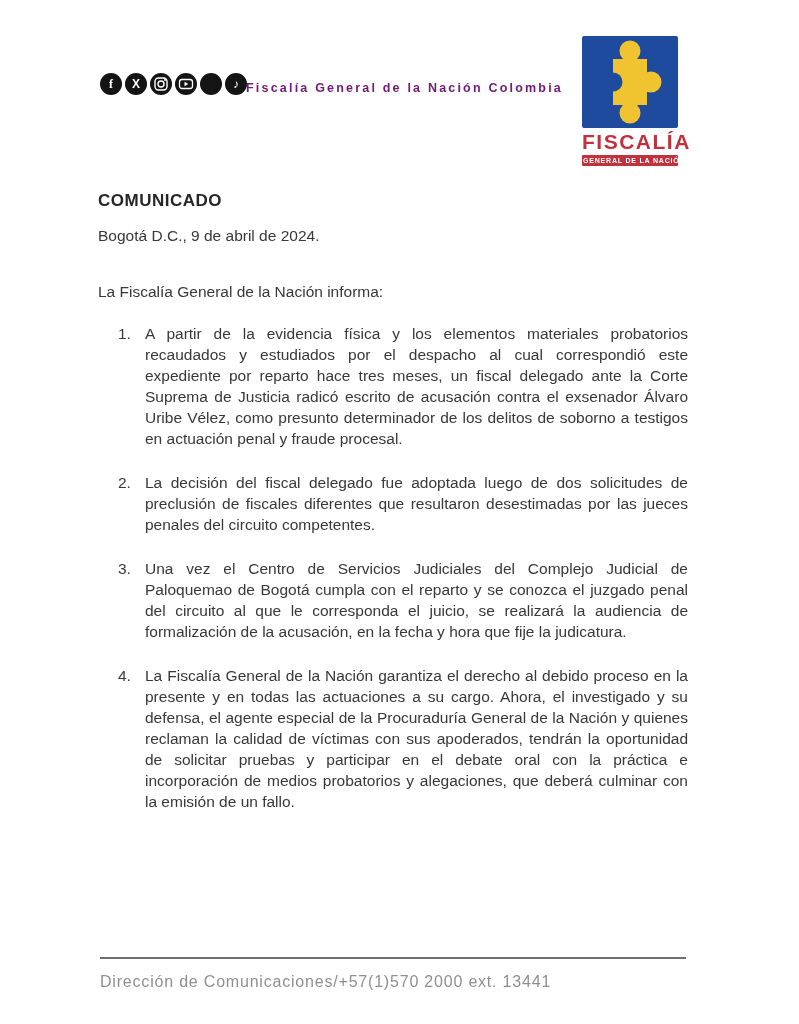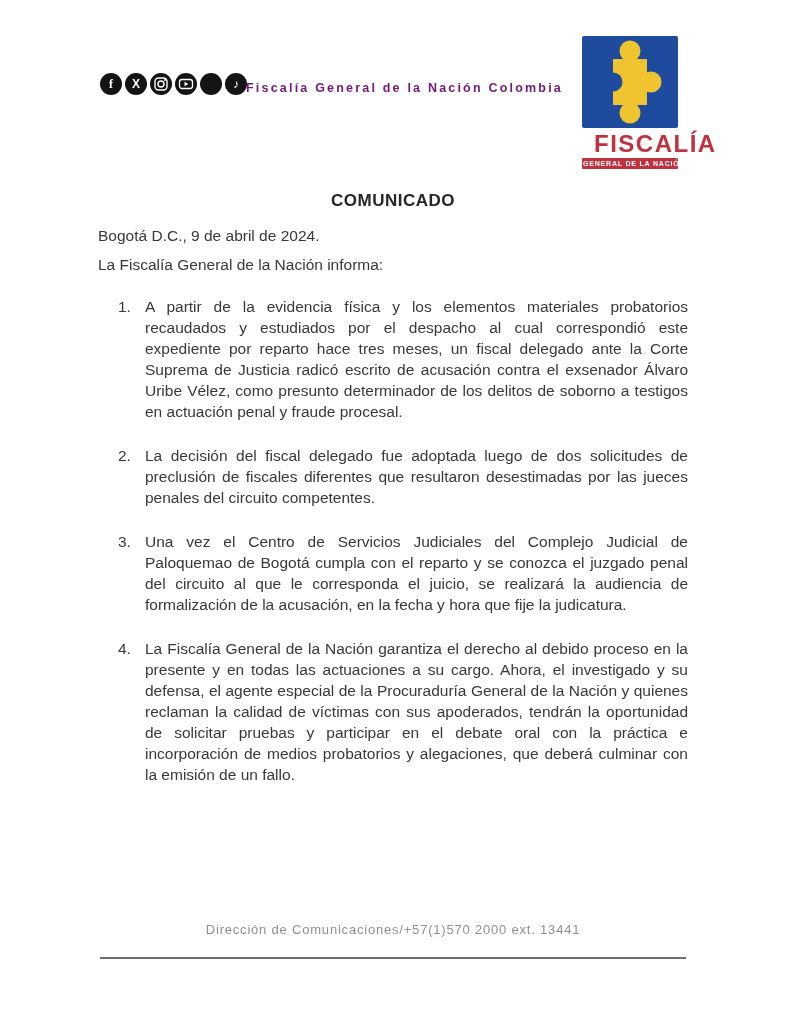--- a/index.html
+++ b/index.html
@@ -31,56 +31,56 @@
     font-size:12.5px; font-weight:bold; color:#701a75;
     letter-spacing:2.2px; white-space:nowrap;
   }
 
   .logo { position:absolute; left:582px; top:36px; width:96px; text-align:center; }
   .logo-box {
     width:96px; height:92px; border-radius:2px;
     display:flex; align-items:center; justify-content:center;
   }
   .logo-word {
-    margin-top:3px; font-size:24px; font-weight:bold;
-    letter-spacing:1.5px; line-height:1.05;margin-left:12px;
+    margin-top:3px; font-size:21px; font-weight:bold;
+    letter-spacing:1.5px; line-height:1.05;
   }
   .logo-banner {
     margin-top:2px; font-size:7px; font-weight:bold; color:#fff;
     letter-spacing:0.8px; padding:2px 1px; line-height:1;
     border-radius:1px; white-space:nowrap;
   }
 
   
   .doc {
     position:absolute; left:98px; top:190px; width:590px;
     font-size:15.5px; line-height:21px; color:#383838;
   }
   .doc-title {
-    text-align:center; font-size:17px; font-weight:bold;
+    font-size:17px; font-weight:bold;
     color:#262626; letter-spacing:0.5px;
   }
   .dateline { margin-top:14px; }
-  .intro   { margin-top:8px; }
+  .intro   { margin-top:35px; }
   .items   { margin-top:21px; }
   .item {
     display:flex; margin-bottom:23px;
   }
   .item-num { width:27px; margin-left:20px; flex:none; }
   .item-text { flex:1; text-align:justify; }
   .closing { margin-top:2px; }
 
   
   .footer-rule {
     position:absolute; left:100px; top:957px; width:586px;
     border-top:2px solid #6e6e6e;
   }
   .footer-text {
-    position:absolute; left:100px; top:922px; width:586px;
-    text-align:center; color:#8f8f8f; font-size:13px; line-height:15px;
+    position:absolute; left:100px; top:974px; width:586px;
+    text-align:left; color:#8f8f8f; font-size:16px; line-height:15px;
     letter-spacing:0.8px;
   }
   .footer-site { font-weight:bold; color:#7a7a7a; letter-spacing:1px; }
 </style>
 </head>
 <body>
 
 <div class="page">
 
   <div class="social-row">

